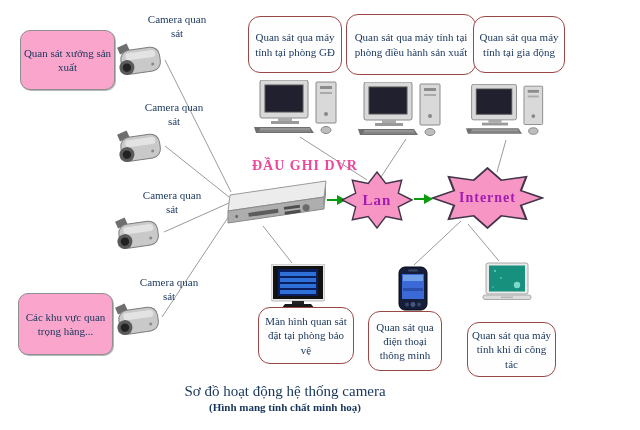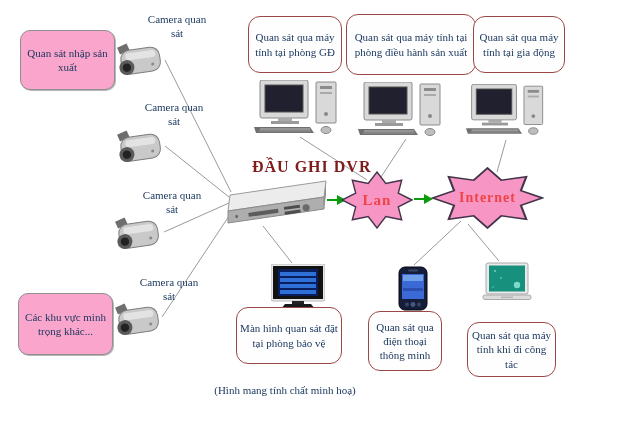--- a/index.html
+++ b/index.html
@@ -14,27 +14,27 @@
     display:flex;align-items:center;justify-content:center;text-align:center;
     font-size:11px;line-height:1.3;padding:2px;box-sizing:border-box;
     box-shadow:1px 1px 0 #b7b7b7;
   }
   .whitebox{
     background:#fffefe;border:1.6px solid #9C4747;border-radius:12px;
     display:flex;align-items:center;justify-content:center;text-align:center;
     font-size:11px;line-height:1.3;padding:3px;box-sizing:border-box;
   }
   .cam-label{font-size:11px;line-height:1.25;text-align:center;}
-  .dvr-label{font-size:16px;font-weight:bold;color:#7f1d1d;letter-spacing:1px;white-space:nowrap;}
+  .dvr-label{font-size:14px;font-weight:bold;color:#ec4899;letter-spacing:1px;white-space:nowrap;}
   .star-wrap{display:flex;align-items:center;justify-content:center;}
   .star-wrap svg{position:absolute;left:0;top:0;width:100%;height:100%;}
-  .star-text{position:relative;z-index:3;font-weight:bold;color:#ef4444;letter-spacing:1px;}
+  .star-text{position:relative;z-index:3;font-weight:bold;color:#a21caf;letter-spacing:1px;}
   .caption{text-align:center;}
   .caption .t1{font-size:15px;}
-  .caption .t2{font-size:11px;margin-top:1px;}
+  .caption .t2{font-size:11px;margin-top:1px;font-weight:bold;}
 </style>
 </head>
 <body>
 
 <div id="canvas">
 
   <svg id="wires" width="640" height="430">
     <g stroke="#9A9A9A" stroke-width="1">
       <line x1="165" y1="60" x2="231" y2="192"></line>
       <line x1="165" y1="146" x2="229" y2="197"></line>
@@ -51,24 +51,24 @@
     </g>
     <g fill="#0A9C0A" stroke="#0A9C0A">
       <line x1="327" y1="200" x2="337" y2="200" stroke-width="2"></line>
       <polygon points="337,195 337,205 346,200" stroke="none"></polygon>
       <line x1="414" y1="199" x2="424" y2="199" stroke-width="2"></line>
       <polygon points="424,194 424,204 433,199" stroke="none"></polygon>
     </g>
   </svg>
 
   <div class="abs pinkbox" style="left:20px;top:30px;width:95px;height:60px;">
-      <span>Quan sát nhập sản xuất</span>
+      <span>Quan sát xưởng sản xuất</span>
     </div>
   <div class="abs pinkbox" style="left:18px;top:293px;width:95px;height:62px;">
-      <span>Các khu vực minh trọng khác...</span>
+      <span>Các khu vực quan trọng hàng...</span>
     </div>
 
   <div class="abs cam-label" style="left:146px;top:13px;width:62px;">Camera quan sát</div>
   <div class="abs cam-label" style="left:143px;top:101px;width:62px;">Camera quan sát</div>
   <div class="abs cam-label" style="left:141px;top:189px;width:62px;">Camera quan sát</div>
   <div class="abs cam-label" style="left:138px;top:276px;width:62px;">Camera quan sát</div>
 
   <svg class="abs" style="left:112px;top:40px;" width="52" height="40" viewBox="0 0 52 40">
     <g transform="rotate(-8 26 20)">
         <path d="M7 5 L17 2 L19 9 L9 12 Z" fill="#6e6e6e"></path>
@@ -216,27 +216,28 @@
     <rect x="5" y="1" width="42" height="31" rx="2" fill="#e9e9e9" stroke="#aaa"></rect>
     <rect x="8" y="3.5" width="36" height="26" fill="#18907e"></rect>
     <circle cx="36" cy="23" r="3.2" fill="#7adbc8"></circle>
       <circle cx="14" cy="9" r="1.2" fill="#5cc4b0"></circle>
       <circle cx="20" cy="16" r="1" fill="#5cc4b0"></circle>
       <circle cx="12" cy="25" r="1" fill="#45b3a0"></circle>
     <rect x="2" y="33" width="48" height="4.5" rx="2" fill="#dcdcdc" stroke="#aaa"></rect>
       <rect x="20" y="34.5" width="12" height="1.6" fill="#b5b5b5"></rect>
   </svg>
 
-  <div class="abs whitebox" style="left:236px;top:307px;width:106px;height:57px;">
+  <div class="abs whitebox" style="left:258px;top:307px;width:96px;height:57px;">
       <span>Màn hình quan sát đặt tại phòng bảo vệ</span>
     </div>
   <div class="abs whitebox" style="left:368px;top:311px;width:74px;height:60px;">
       <span>Quan sát qua điện thoại thông minh</span>
     </div>
   <div class="abs whitebox" style="left:467px;top:310px;width:89px;height:55px;margin-top:12px;">
       <span>Quan sát qua máy tính khi đi công tác</span>
     </div>
 
   <div class="abs caption" style="left:60px;top:383px;width:450px;">
+    <div class="t1">Sơ đồ hoạt động hệ thống camera</div>
     <div class="t2">(Hình mang tính chất minh hoạ)</div>
   </div>
 
 </div>
 
 </body></html>

